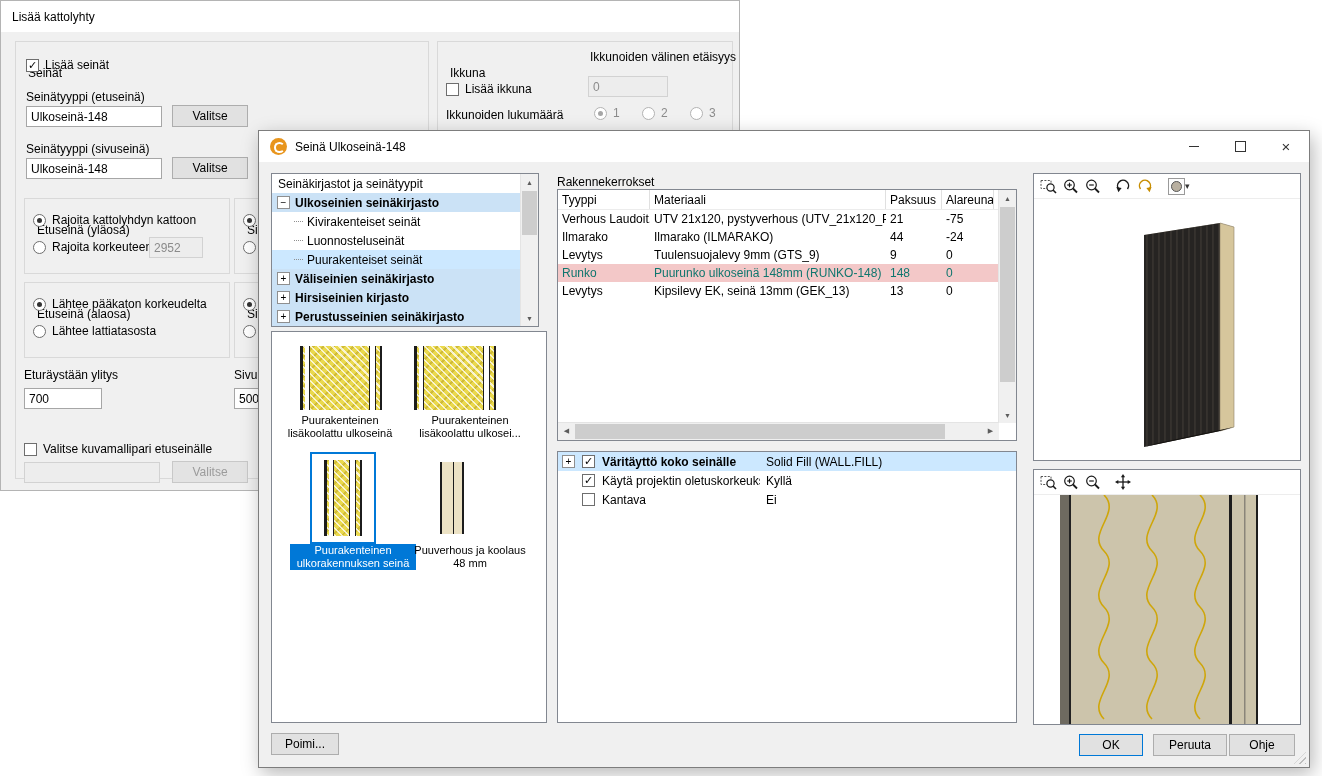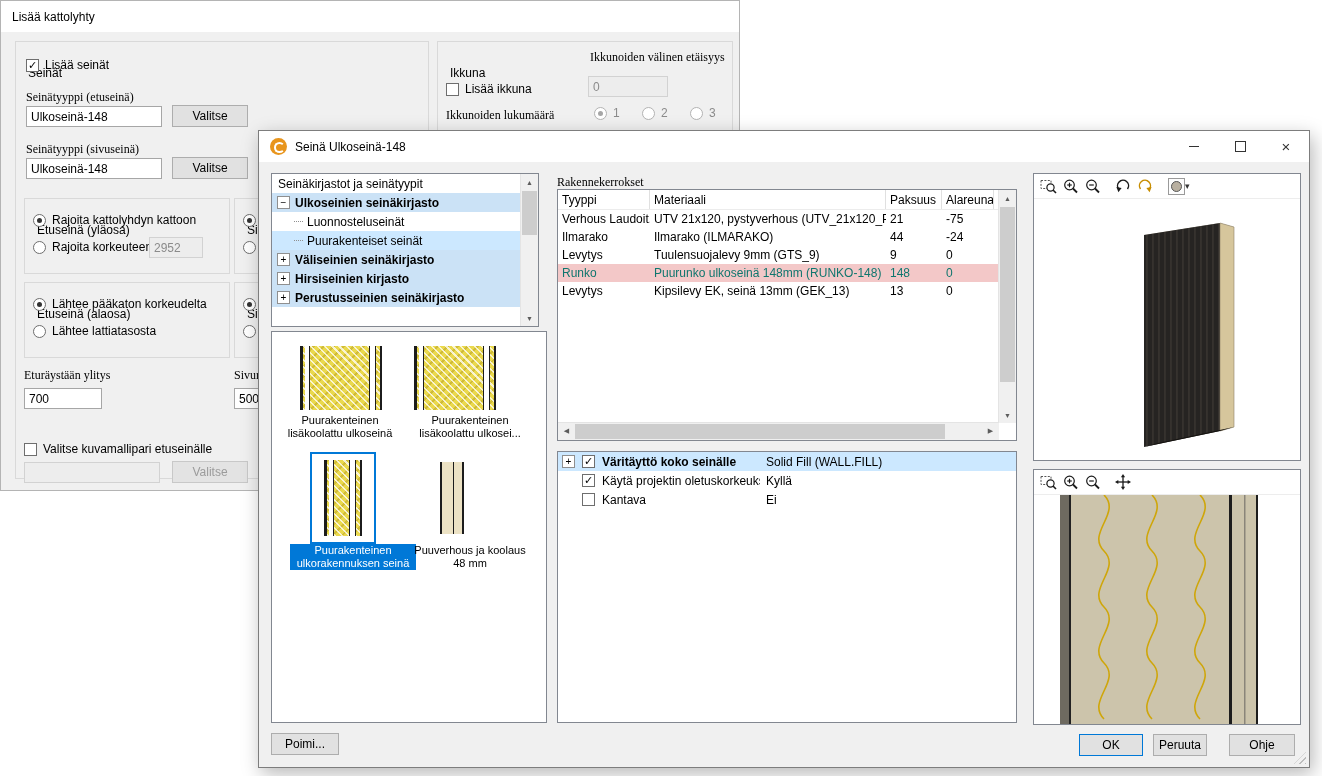--- a/index.html
+++ b/index.html
@@ -15,21 +15,21 @@
   .appicon{width:17px;height:17px;border-radius:50%;background:#e8951d;position:relative;margin-right:8px;flex:0 0 auto;}
   .appicon::after{content:"";position:absolute;left:4px;top:4px;width:7px;height:7px;border:2px solid #fff;
                   border-right-color:transparent;border-radius:50%;}
   .capbtns{position:absolute;right:0;top:0;height:31px;display:flex;}
   .capbtn{width:46px;height:31px;display:flex;align-items:center;justify-content:center;}
   .min-glyph{width:10px;height:1px;background:#333;}
   .max-glyph{width:9px;height:9px;border:1px solid #333;}
   .close-glyph{font-size:15px;color:#333;line-height:1;}
   .groupbox{position:absolute;border:1px solid #d9d9d9;box-sizing:border-box;}
   .gbt{position:absolute;top:-8px;left:8px;background:#f0f0f0;padding:0 4px;white-space:nowrap;margin-top:32px;}
-  .lbl{position:absolute;white-space:nowrap;font-family:Liberation Serif, serif;}
+  .lbl{position:absolute;white-space:nowrap;}
   .input{position:absolute;background:#fff;border:1px solid #a6a6a6;box-sizing:border-box;height:21px;
          font-family:"Liberation Sans",sans-serif;font-size:12px;padding:0 4px;}
   .input.dis{background:#ededed;border-color:#d2d2d2;color:#8b8b8b;}
   .btn{position:absolute;background:#e1e1e1;border:1px solid #adadad;box-sizing:border-box;
        display:flex;align-items:center;justify-content:center;height:22px;}
   .btn.dis{background:#e3e3e3;border-color:#c8c8c8;color:#9b9b9b;}
   .btn.default{border:1px solid #0078d7;text-align:center;}
   .ckrow{position:absolute;display:flex;align-items:center;gap:6px;white-space:nowrap;}
   .check{width:13px;height:13px;border:1px solid #6e6e6e;background:#fff;box-sizing:border-box;
          display:inline-flex;align-items:center;justify-content:center;font-size:11px;line-height:1;flex:0 0 auto;}
@@ -233,20 +233,24 @@
     <div style="position:absolute;left:0;top:0;right:17px;bottom:0;">
       <div class="trow root">
         <span>Seinäkirjastot ja seinätyypit</span>
       </div>
       <div class="trow lib">
         <span class="texp">−</span>
         <span class="bold">Ulkoseinien seinäkirjasto</span>
       </div>
       <div class="trow child">
         <span class="tick"></span>
+        <span>Kivirakenteiset seinät</span>
+      </div>
+      <div class="trow child">
+        <span class="tick"></span>
         <span>Luonnosteluseinät</span>
       </div>
       <div class="trow child sel">
         <span class="tick"></span>
         <span>Puurakenteiset seinät</span>
       </div>
       <div class="trow lib">
         <span class="texp">+</span>
         <span class="bold">Väliseinien seinäkirjasto</span>
       </div>
@@ -478,17 +482,17 @@
         <path d="M166,0 C184,18 148,38 166,56 C184,74 148,94 166,112 C184,130 148,150 166,168 C184,186 148,206 166,224" stroke="#cfa60a" fill="none" stroke-width="1.6"></path>
         <rect x="195" y="0" width="3" height="229" fill="#1d1d1d"></rect>
         <rect x="198" y="0" width="24" height="229" fill="#ccc4ab"></rect>
         <rect x="210" y="0" width="1.5" height="229" fill="#8a857a"></rect>
         <rect x="222" y="0" width="2" height="229" fill="#1d1d1d"></rect>
       </svg>
     </div>
   </div>
 
   <div class="btn default" style="left:820px;top:603px;width:64px;">OK</div>
-  <div class="btn" style="left:894px;top:603px;width:54px;">Peruuta</div>
+  <div class="btn" style="left:894px;top:603px;width:74px;">Peruuta</div>
   <div class="btn" style="left:970px;top:603px;width:66px;">Ohje</div>
 
   <div class="grip"></div>
 </div>
 
 </body></html>

